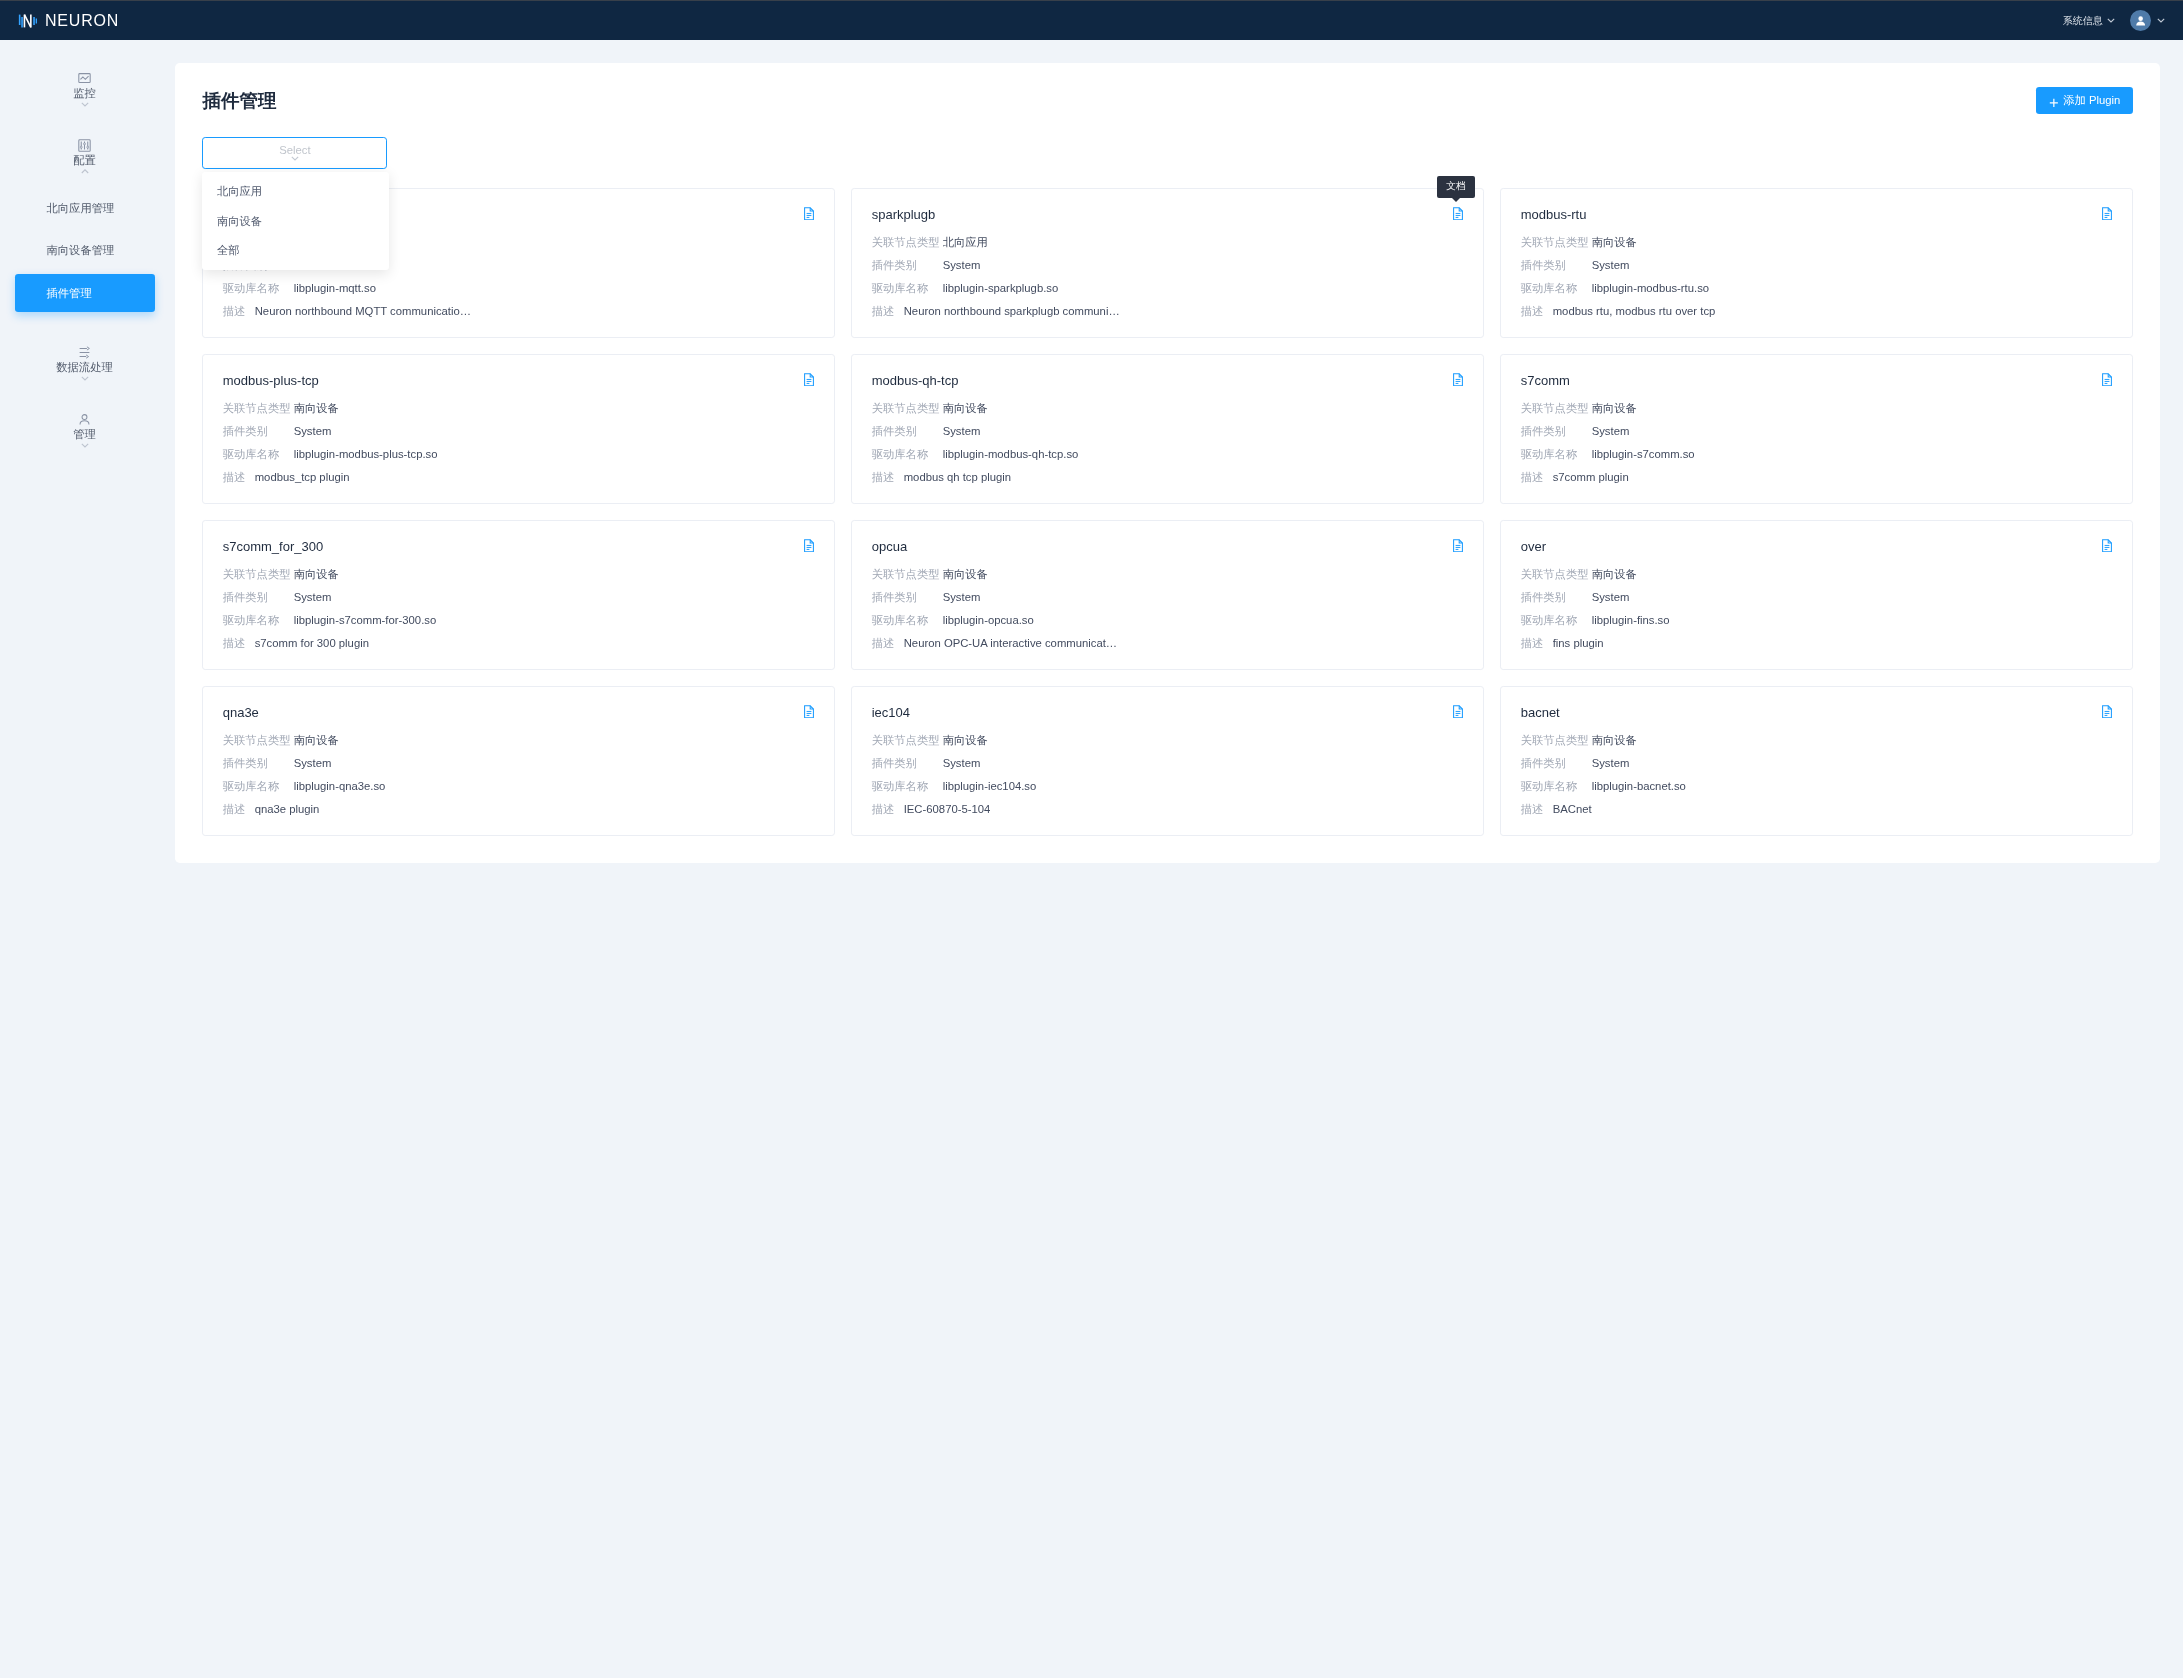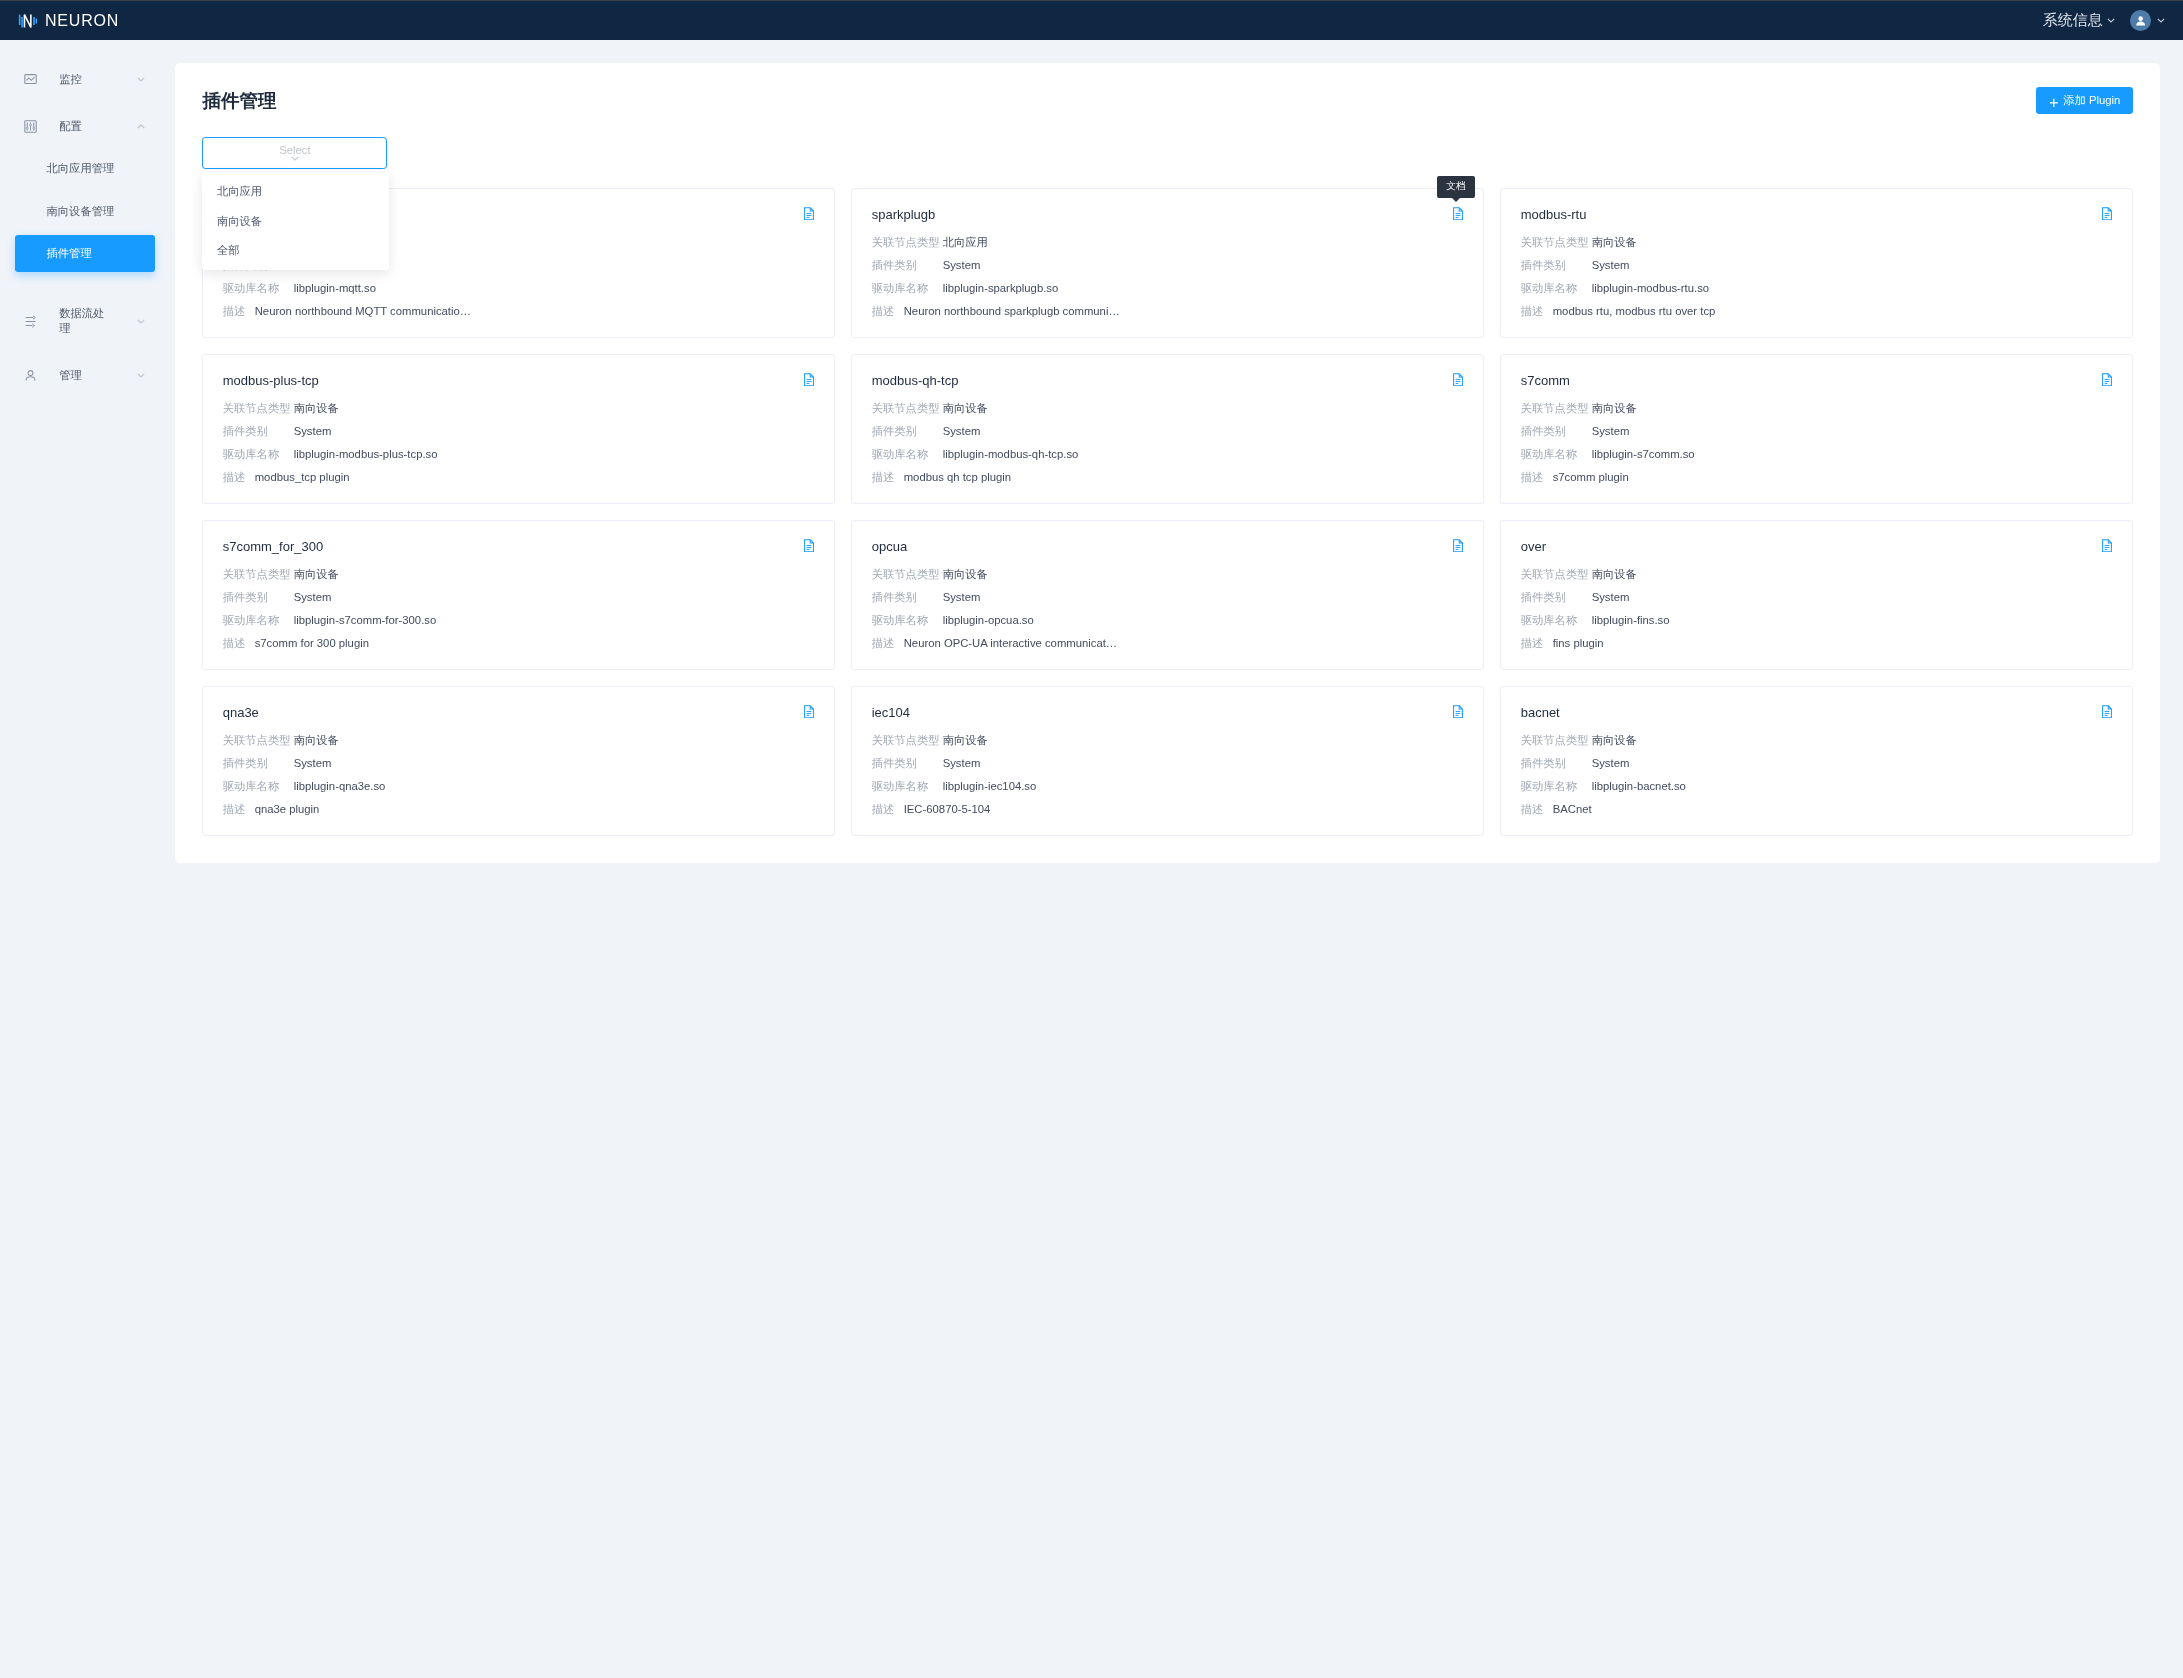--- a/index.html
+++ b/index.html
@@ -4,31 +4,31 @@
 <style>
 * { box-sizing: border-box; margin: 0; padding: 0; }
 body { font-family: -apple-system, BlinkMacSystemFont, "Segoe UI", "PingFang SC", "Microsoft YaHei", sans-serif; background: #f0f4f9; color: #333; font-size: 11.3px; }
 
 
 .header { background: #0f2742; height: 40px; display: flex; align-items: center; justify-content: space-between; padding: 0 17.7px; border-top: 1.6px solid #38404a; }
 .logo-area { display: flex; align-items: center; gap: 8px; }
 .logo-icon { display: flex; align-items: center; }
 .logo-text { color: #fff; font-size: 16px; letter-spacing: 0.8px; font-weight: 500; }
 .header-right { display: flex; align-items: center; gap: 14.5px; }
-.sys-info { color: #dde3ea; font-size: 15px; display: flex; align-items: center; gap: 4.8px; cursor: pointer; }
+.sys-info { color: #dde3ea; font-size: 10px; display: flex; align-items: center; gap: 4.8px; cursor: pointer; }
 .avatar-wrap { display: flex; align-items: center; gap: 6.4px; cursor: pointer; }
 .avatar { width: 21px; height: 21px; border-radius: 50%; background: #4f7ba9; display: flex; align-items: center; justify-content: center; }
 .chev-down { width: 8px; height: 4.8px; }
 
 
 .layout { display: flex; min-height: calc(100vh - 40px); }
 
 
 .sidebar { width: 169px; padding: 24px 14.5px 0 14.5px; flex-shrink: 0; }
-.menu-item { display: flex; align-items: center; padding: 8px 9.7px; color: #50596a; cursor: pointer; border-radius: 3.2px; margin-bottom: 16px; gap: 22px; position: relative; }
+.menu-item { display: flex; align-items: center; padding: 8px 9.7px; color: #50596a; cursor: pointer; border-radius: 3.2px; margin-bottom: 16px; gap: 1px; position: relative; flex-direction: column; }
 .menu-item .menu-icon { width: 13px; height: 13px; flex-shrink: 0; display: flex; align-items: center; justify-content: center; }
 .menu-item .menu-label { flex: 1; font-size: 11.3px; }
 .menu-item .menu-arrow { width: 8px; opacity: 0.5; }
 .sub-menu { padding-left: 0; margin-top: -8px; margin-bottom: 26px; }
 .sub-item { padding: 11.3px 9.7px 11.3px 32px; color: #50596a; cursor: pointer; border-radius: 3.2px; font-size: 11.3px; margin-bottom: 4.8px; }
 .sub-item.active { background: #189bff; color: #fff; box-shadow: 0 3.2px 8px rgba(24,155,255,0.3); }
 
 
 .main { flex: 1; padding: 22.6px 22.6px 22.6px 6.4px; }
 .panel { background: #fff; border-radius: 4.8px; padding: 24px 27px 27px 27px; }

